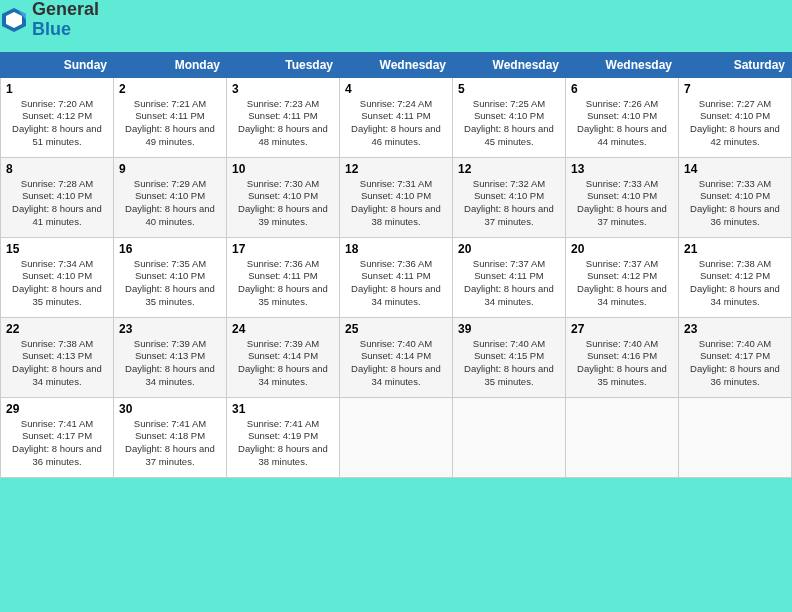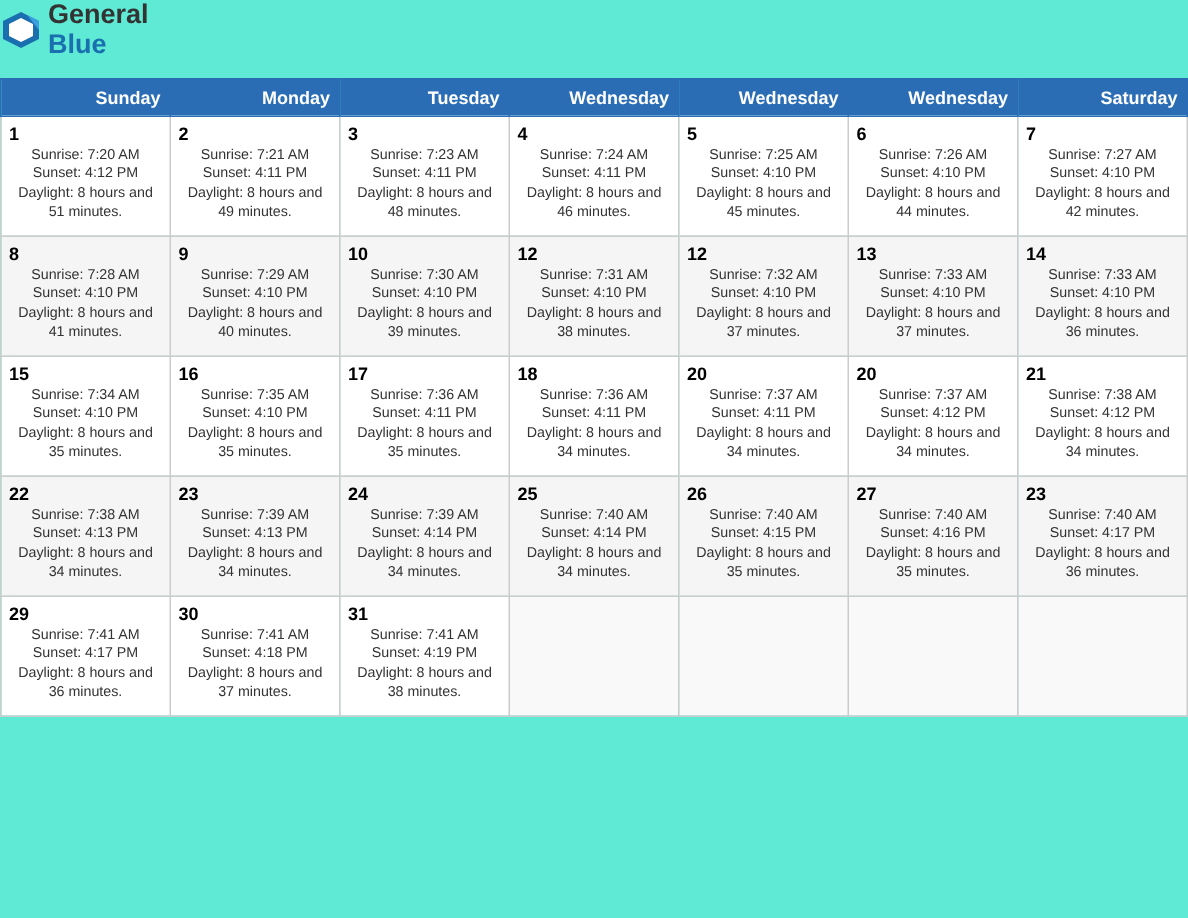--- a/index.html
+++ b/index.html
@@ -224,21 +224,21 @@
           </td>
           <td>
             <span class="day-num">24</span>
             <div class="day-info">Sunrise: 7:39 AM<br>Sunset: 4:14 PM<br>Daylight: 8 hours and 34 minutes.</div>
           </td>
           <td>
             <span class="day-num">25</span>
             <div class="day-info">Sunrise: 7:40 AM<br>Sunset: 4:14 PM<br>Daylight: 8 hours and 34 minutes.</div>
           </td>
           <td>
-            <span class="day-num">26</span>
+            <span class="day-num">39</span>
             <div class="day-info">Sunrise: 7:40 AM<br>Sunset: 4:15 PM<br>Daylight: 8 hours and 35 minutes.</div>
           </td>
           <td>
             <span class="day-num">27</span>
             <div class="day-info">Sunrise: 7:40 AM<br>Sunset: 4:16 PM<br>Daylight: 8 hours and 35 minutes.</div>
           </td>
           <td>
             <span class="day-num">23</span>
             <div class="day-info">Sunrise: 7:40 AM<br>Sunset: 4:17 PM<br>Daylight: 8 hours and 36 minutes.</div>
           </td>

